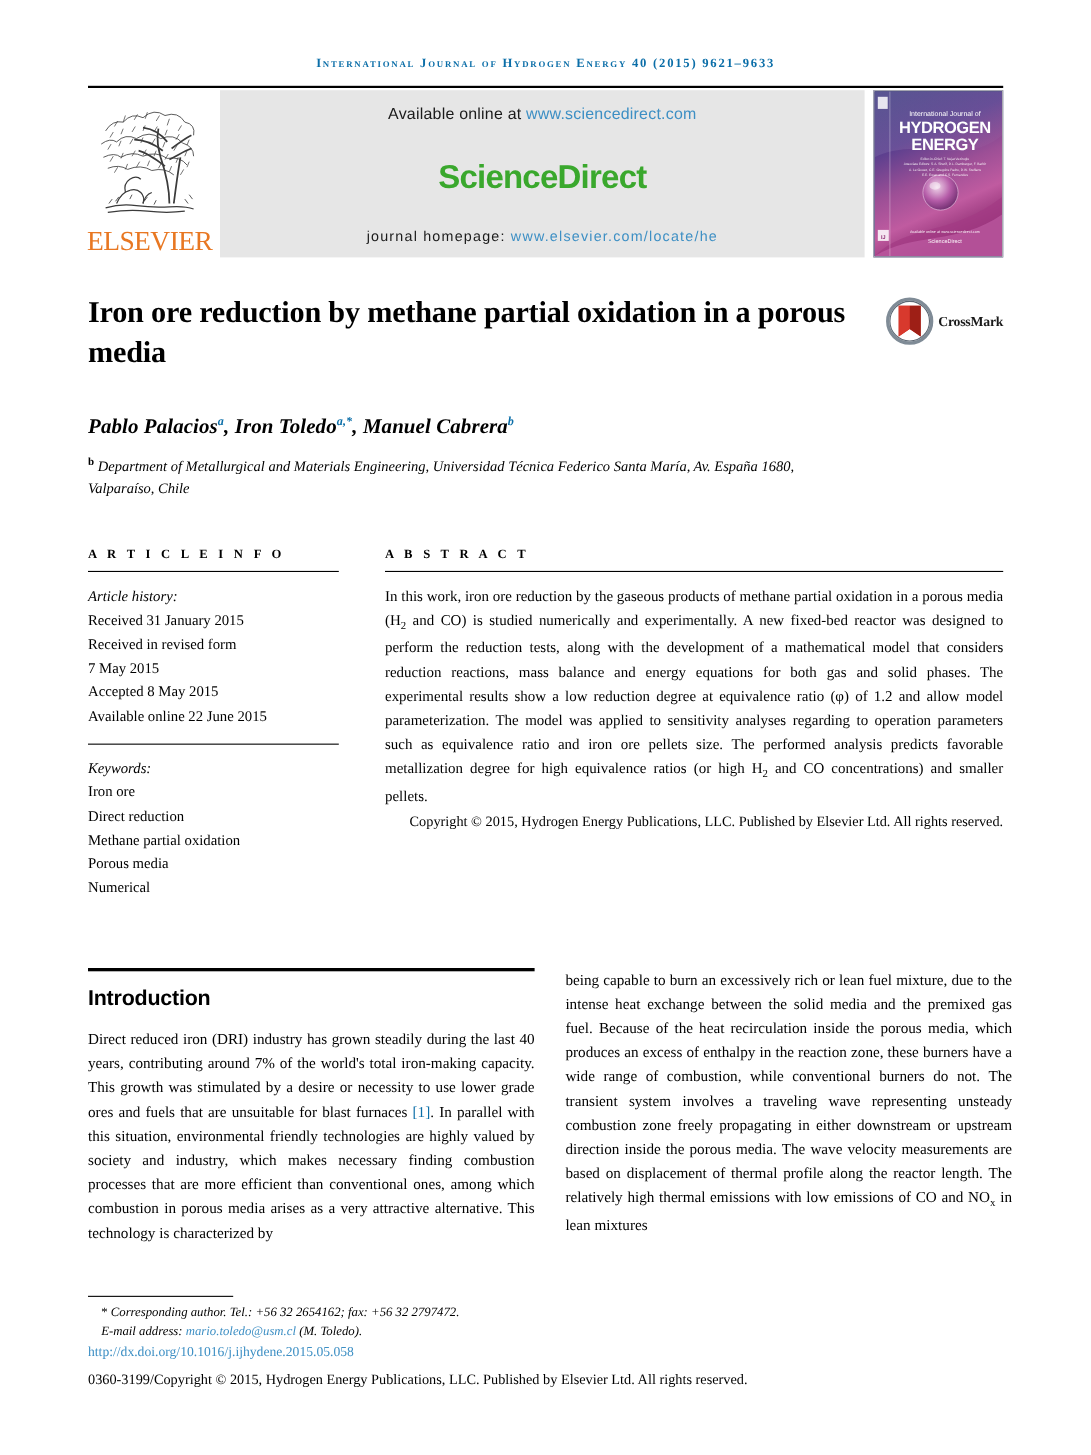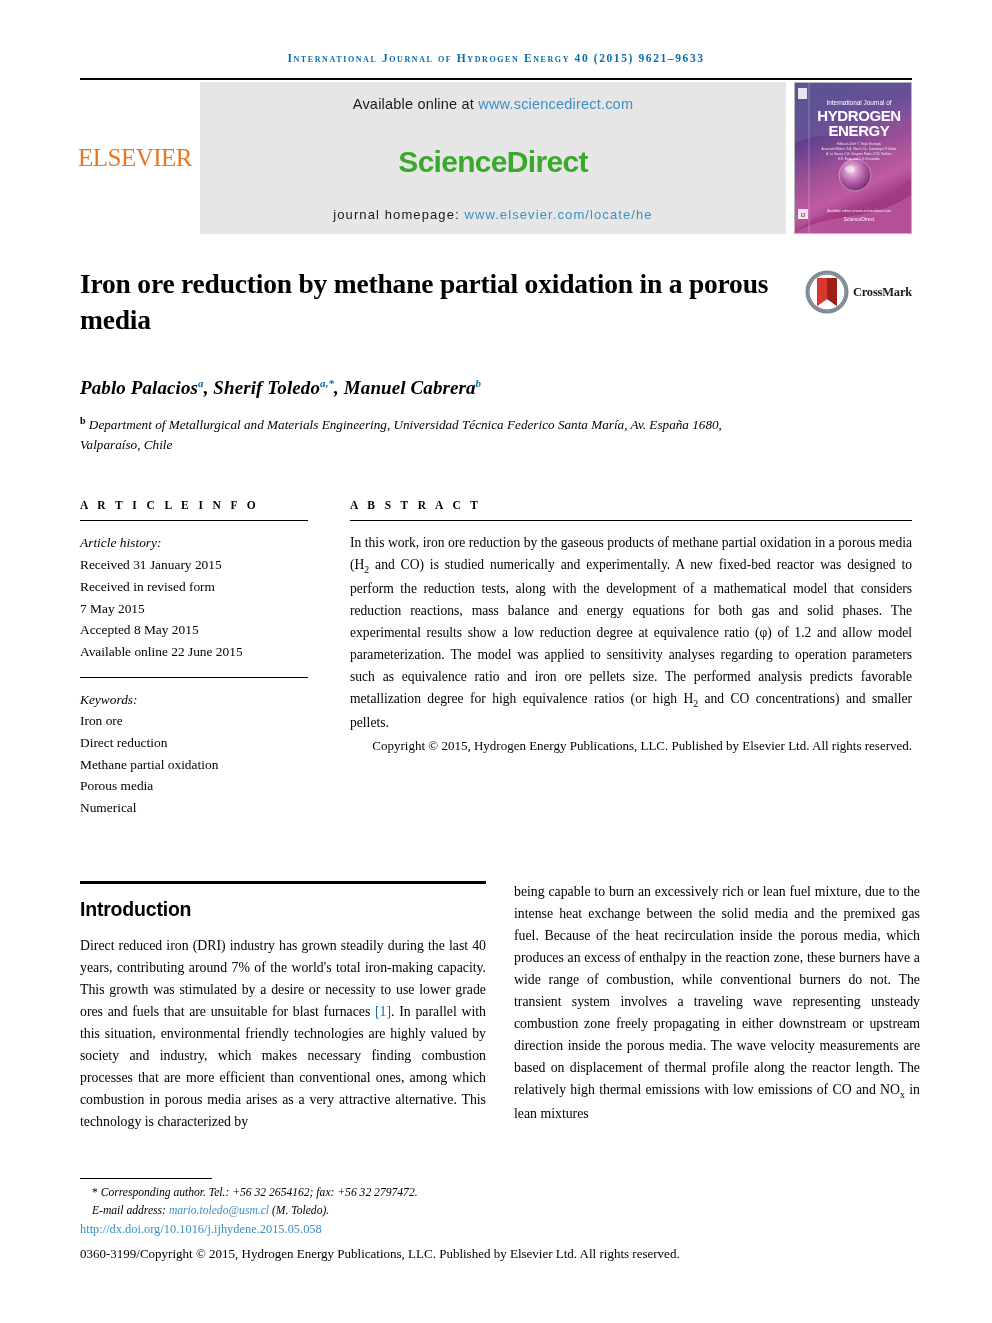--- a/index.html
+++ b/index.html
@@ -45,21 +45,21 @@
   .masthead {
     display: flex;
     align-items: stretch;
     height: 152px;
     margin-top: 2px;
   }
   .elsevier-logo {
     width: 112px;
     flex: 0 0 112px;
     display: flex;
-    flex-direction: row;
+    flex-direction: column;
     justify-content: flex-end;
     align-items: center;
     padding-bottom: 2px;
     box-sizing: border-box;
   }
   .tree-svg { display:block; }
   .elsevier-word {
     font-family: "Liberation Serif", serif;
     color: #e87722;
     font-size: 25px;
@@ -396,21 +396,21 @@
         <path d="M12,8 L32,8 L32,36 L22,29 L12,36 Z" fill="#c3281e"></path>
         <path d="M22,8 L32,8 L32,36 L22,29 Z" fill="#9e1f16"></path>
         <path d="M12,8 L22,8 L22,29 L12,36 Z" fill="#d8392d"></path>
       </svg>
       <span class="crossmark-label">CrossMark</span>
     </div>
   </div>
 
   <div class="authors">
     <span>Pablo Palacios</span><span class="sup">a</span>,
-    <span>Sherif Toledo</span><span class="sup sup-star">a,*</span>,
+    <span>Iron Toledo</span><span class="sup sup-star">a,*</span>,
     <span>Manuel Cabrera</span><span class="sup">b</span>
   </div>
 
   <div class="affiliations">
     <div>
       <span class="aff-mark">b</span>
       <span>Department of Metallurgical and Materials Engineering, Universidad Técnica Federico Santa María, Av. España 1680, Valparaíso, Chile</span>
     </div>
   </div>
 

